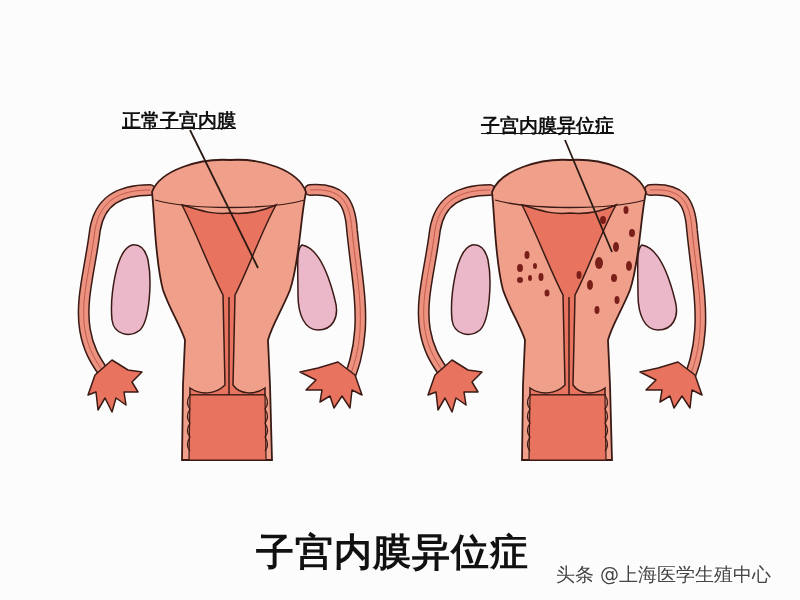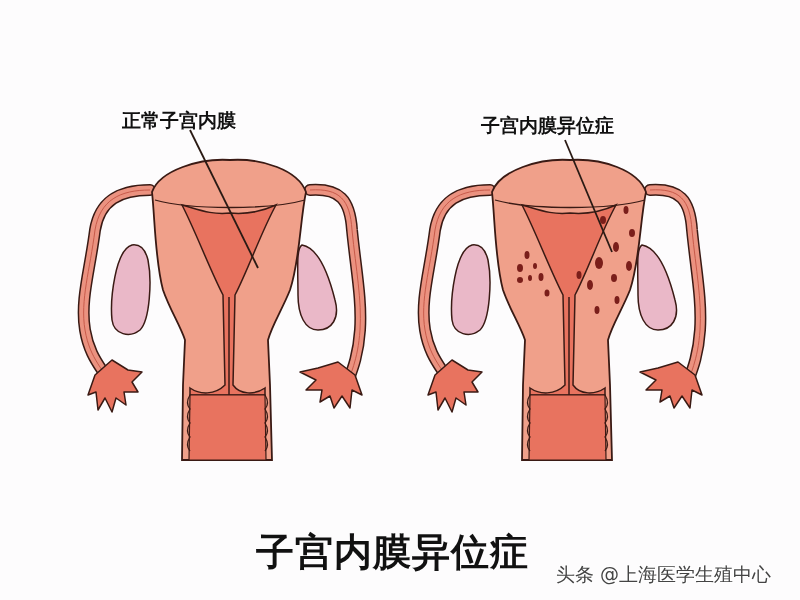--- a/index.html
+++ b/index.html
@@ -1,17 +1,17 @@
 <!DOCTYPE html>
 <html><head>
 <meta charset="utf-8">
 <style>
   html,body{margin:0;padding:0;background:#fdfcfd;}
   body{width:800px;height:600px;position:relative;overflow:hidden;font-family:"DejaVu Sans",sans-serif;}
-  .label{position:absolute;font-weight:bold;color:#111;font-size:19px;letter-spacing:0px;white-space:nowrap;}
+  .label{position:absolute;font-weight:bold;color:#111;font-size:19px;letter-spacing:0px;white-space:nowrap;text-decoration:underline;}
   .main-title{position:absolute;left:256px;top:527px;font-size:38px;font-weight:bold;color:#111;letter-spacing:1px;white-space:nowrap;}
   .watermark{position:absolute;left:556px;top:562px;font-size:19px;color:#444;white-space:nowrap;text-shadow:1px 1px 0 #fff,-1px -1px 0 #fff;}
   svg{position:absolute;left:0;top:0;}
 </style>
 </head>
 <body>
 
 <div class="label" style="left:122px;top:108px;">正常子宫内膜</div>
 <div class="label" style="left:481px;top:113px;">子宫内膜异位症</div>
 

